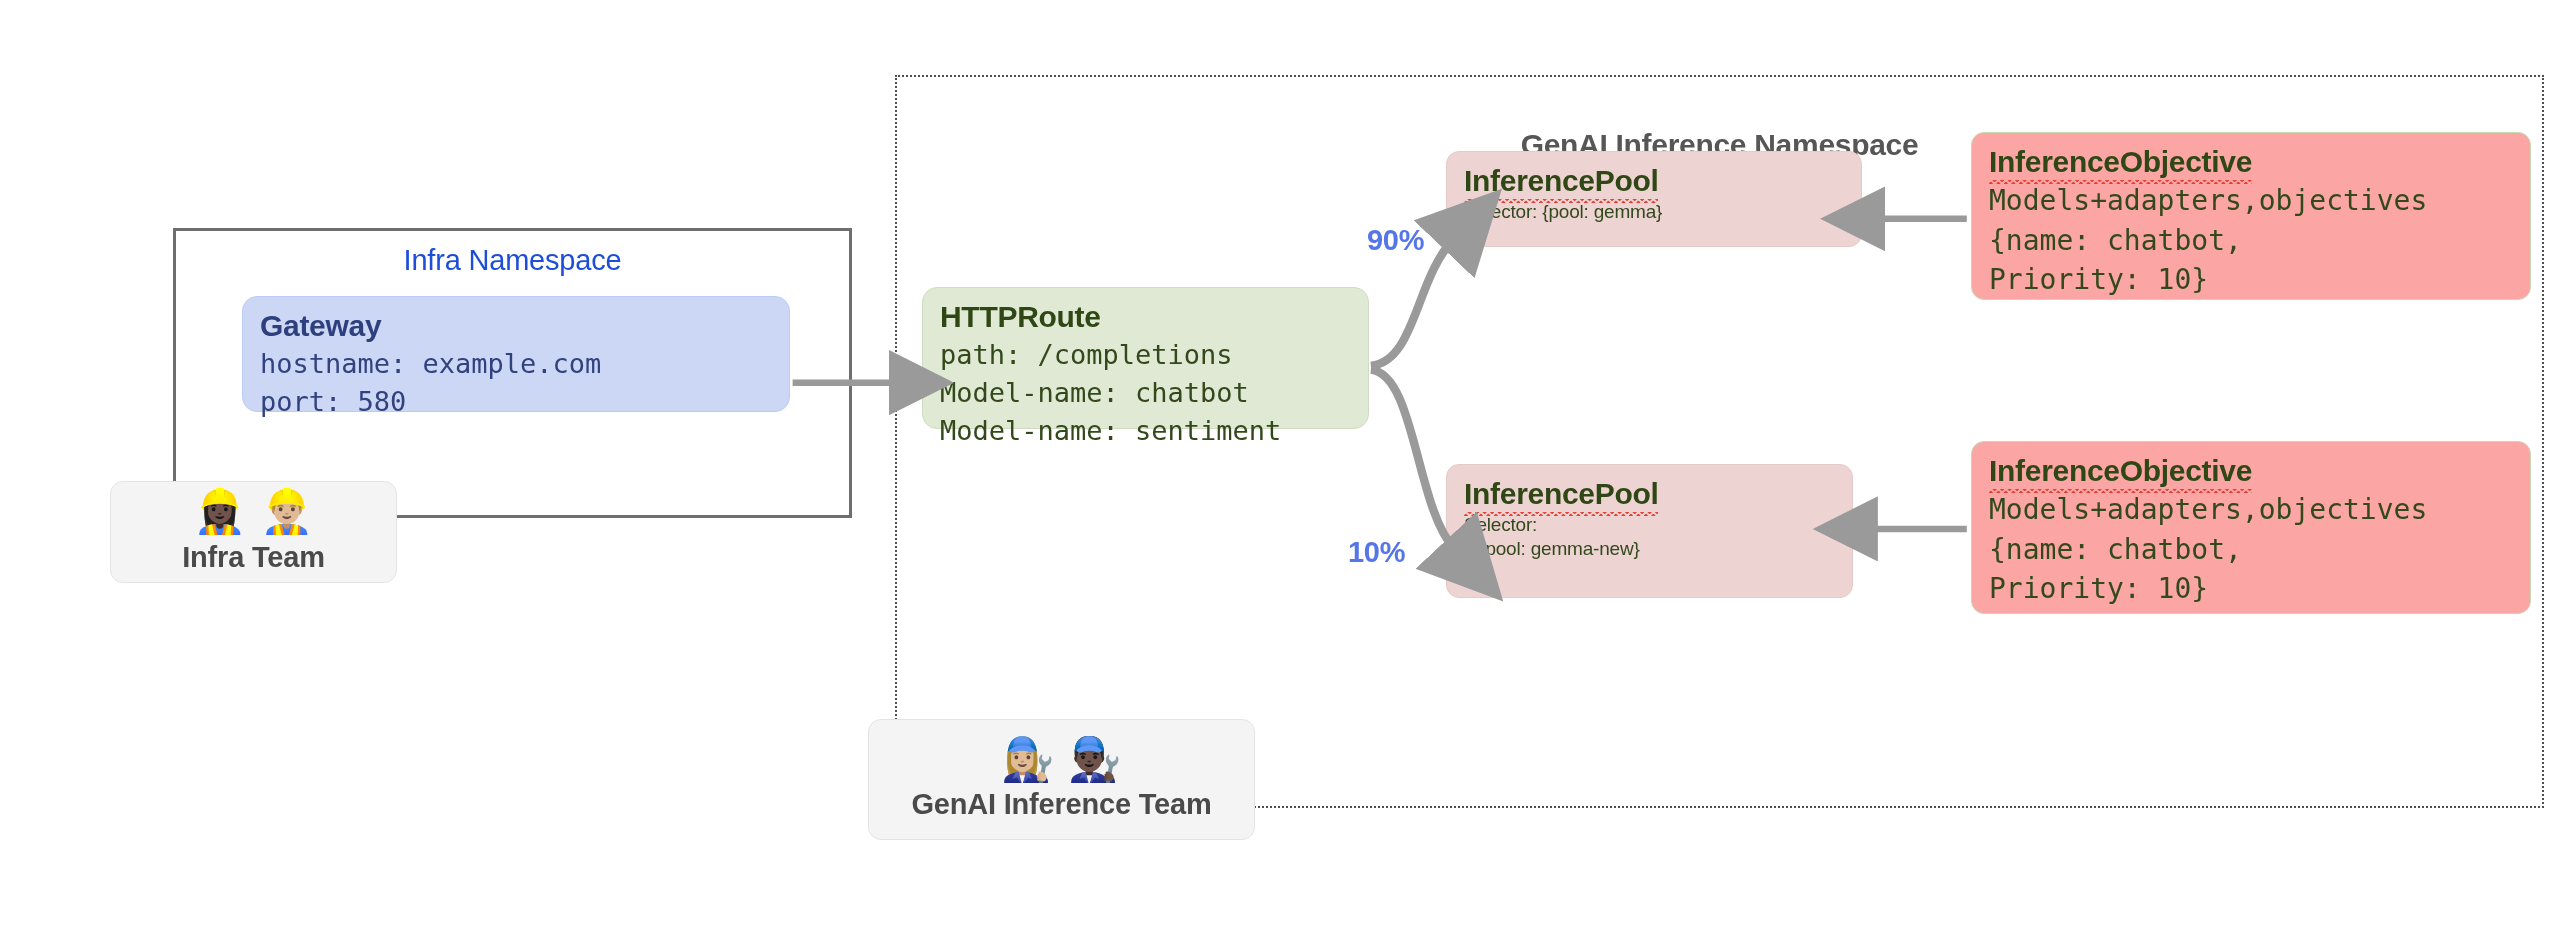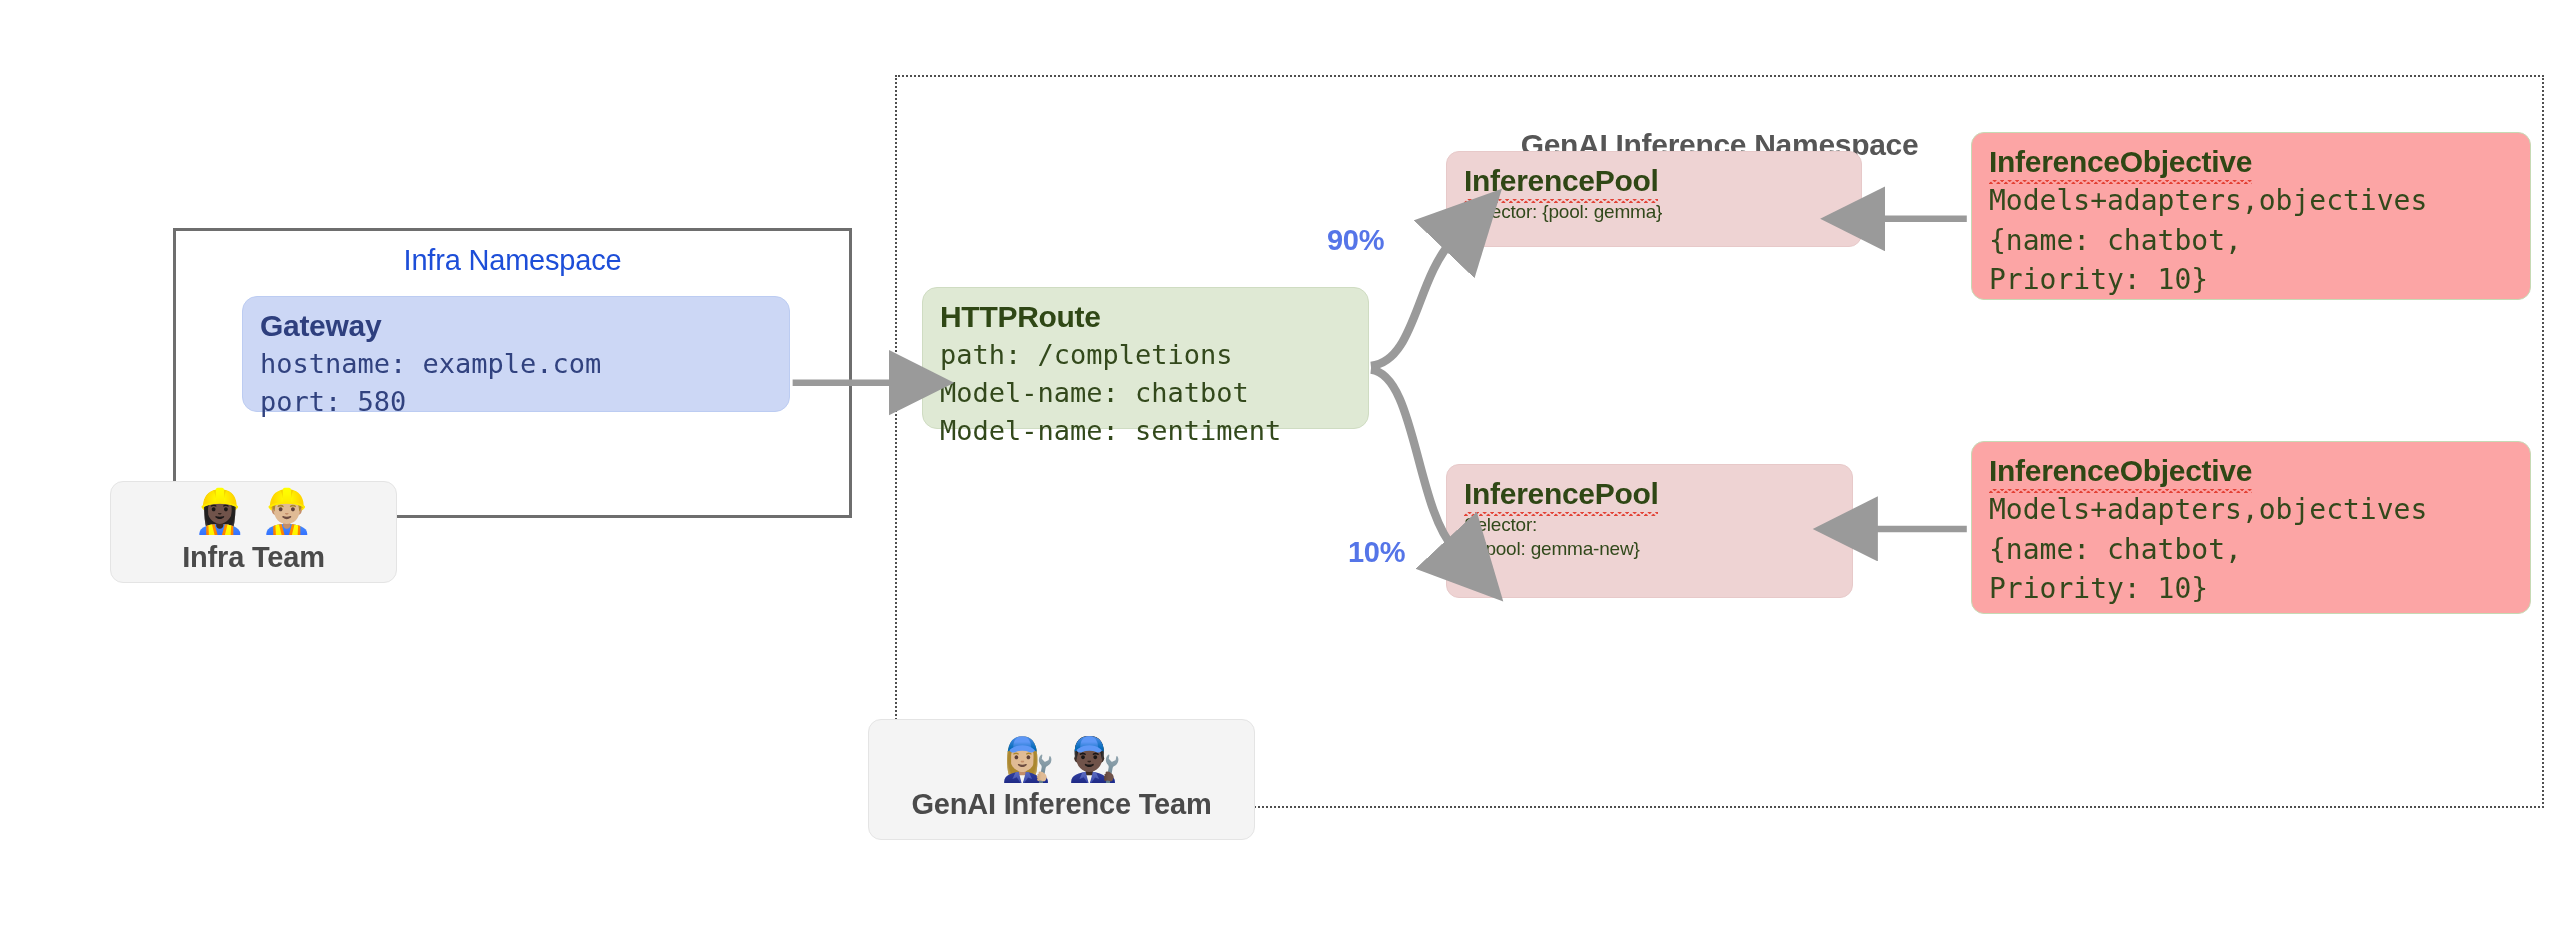--- a/index.html
+++ b/index.html
@@ -185,21 +185,21 @@
   .team-genai { left: 868px; top: 719px; width: 387px; height: 121px; }
 
   
   .pct {
     position: absolute;
     font-size: 29px;
     font-weight: bold;
     color: #5575e8;
     letter-spacing: -0.3px;
   }
-  .pct-90 { left: 1327px; top: 224px; }
+  .pct-90 { left: 1367px; top: 224px; }
   .pct-10 { left: 1348px; top: 536px; }
 
   
   .arrows {
     position: absolute;
     left: 0; top: 0;
     width: 2576px;
     height: 933px;
     pointer-events: none;
   }

